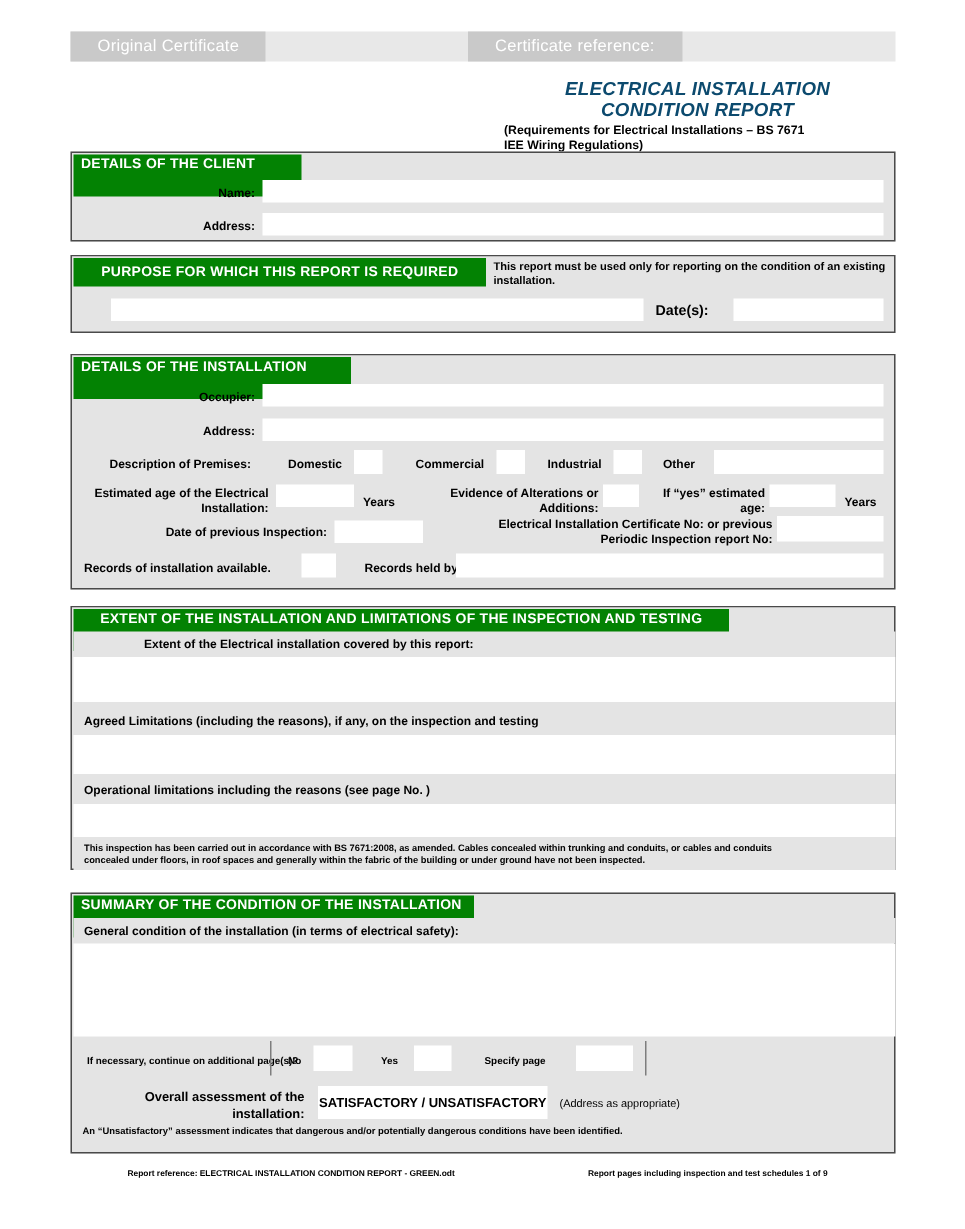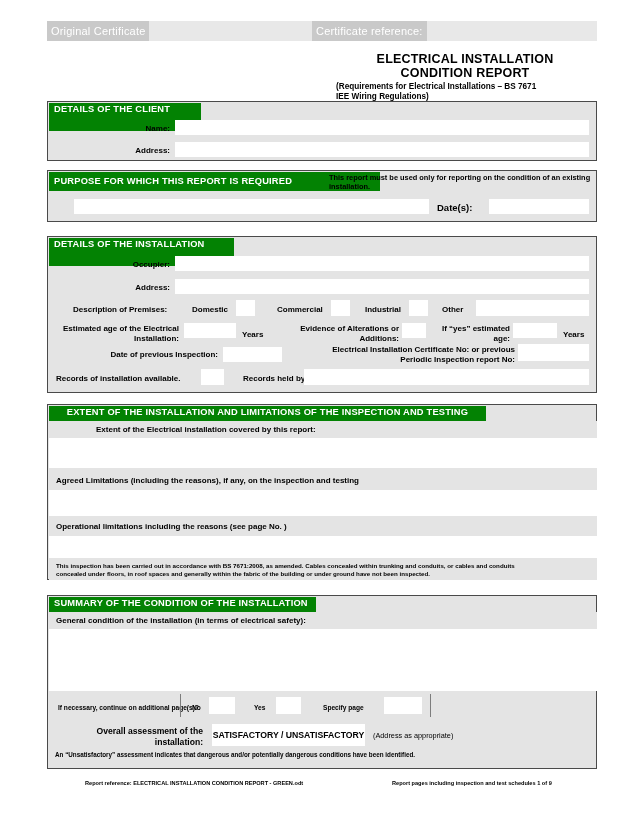--- a/index.html
+++ b/index.html
@@ -32,42 +32,43 @@
     background: #e8e8e8;
   }
   .banner-chip {
     position: absolute;
     top: 0;
     height: 20px;
     background: #c9c9c9;
     color: #ffffff;
     font-size: 11px;
     line-height: 20px;
-    padding: 0 4px;
+    padding: 0 18px;
     box-sizing: border-box;
     white-space: nowrap;
     letter-spacing: .2px;
   }
   .chip-original { left: 0; }
   .chip-certref  { left: 265px; }
 
   
   .title-block {
     position: absolute;
     left: 336px;
     top: 52px;
     width: 258px;
     text-align: center;
   }
   .title-main {
-    color: #000000;
+    color: #0c4a6e;
     font-size: 12.5px;
     font-weight: bold;
     line-height: 14px;
     letter-spacing: .2px;
+    font-style: italic;
   }
   .title-sub {
     margin-top: 2px;
     color: #000000;
     font-size: 8.2px;
     font-weight: bold;
     line-height: 10px;
     text-align: left;
   }
 
@@ -169,21 +170,21 @@
 
     <div class="abs lbl" style="left:18px; top:22px; width:104px; text-align:right;">Name:</div>
     <div class="abs box" style="left:127px; top:18px; width:414px; height:15px;"></div>
 
     <div class="abs lbl" style="left:18px; top:44px; width:104px; text-align:right;">Address:</div>
     <div class="abs box" style="left:127px; top:40px; width:414px; height:15px;"></div>
   </div>
 
   <div class="section" style="left:47px; top:170px; width:550px; height:52px;">
     <div class="sec-head" style="height:20px;">
-      <div class="tag" style="width:331px; height:19px; line-height:19px;">PURPOSE FOR WHICH THIS REPORT IS REQUIRED</div>
+      <div class="tag" style="width:275px; height:19px; line-height:19px;text-align:center;">PURPOSE FOR WHICH THIS REPORT IS REQUIRED</div>
       <div class="abs note" style="left:281px; top:2px; width:263px;">This report must be used only for reporting on the condition of an existing installation.</div>
     </div>
 
     <div class="abs box" style="left:26px; top:28px; width:355px; height:15px;"></div>
     <div class="abs" style="left:389px; top:31px; font-size:9.5px; font-weight:bold;">Date(s):</div>
     <div class="abs box" style="left:441px; top:28px; width:100px; height:15px;"></div>
   </div>
 
   <div class="section" style="left:47px; top:236px; width:550px; height:157px;">
     <div class="sec-head">

